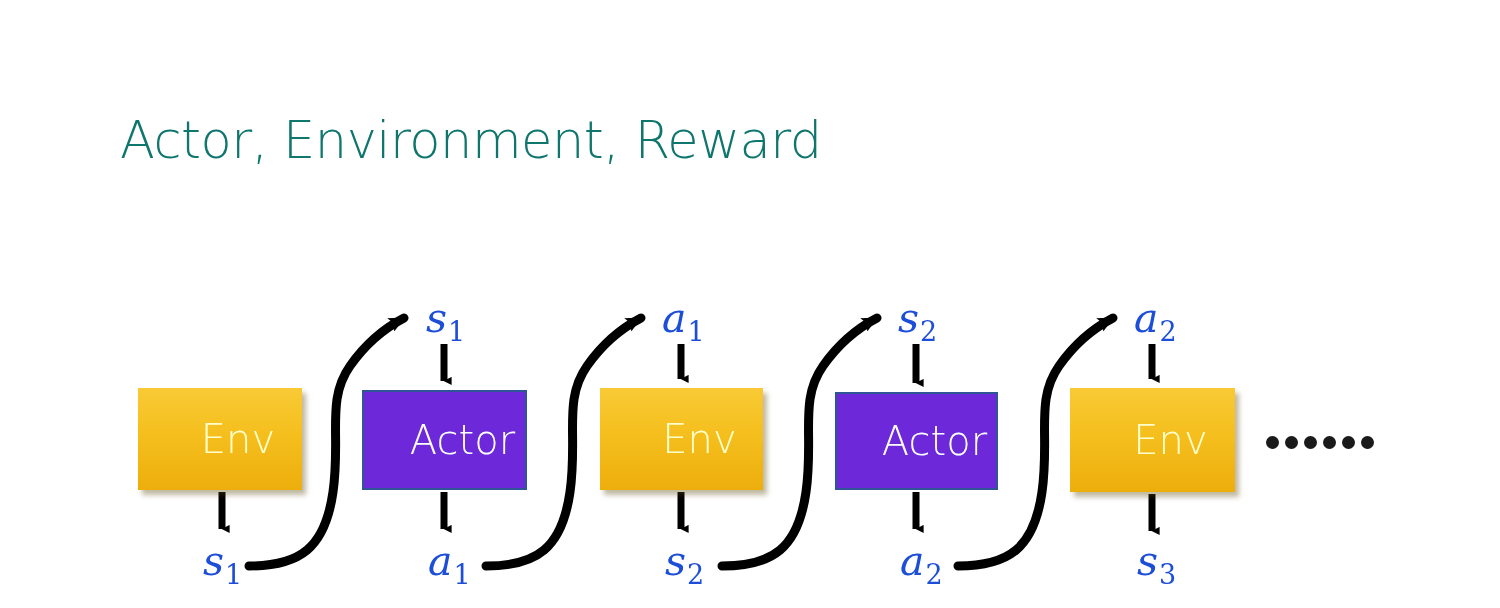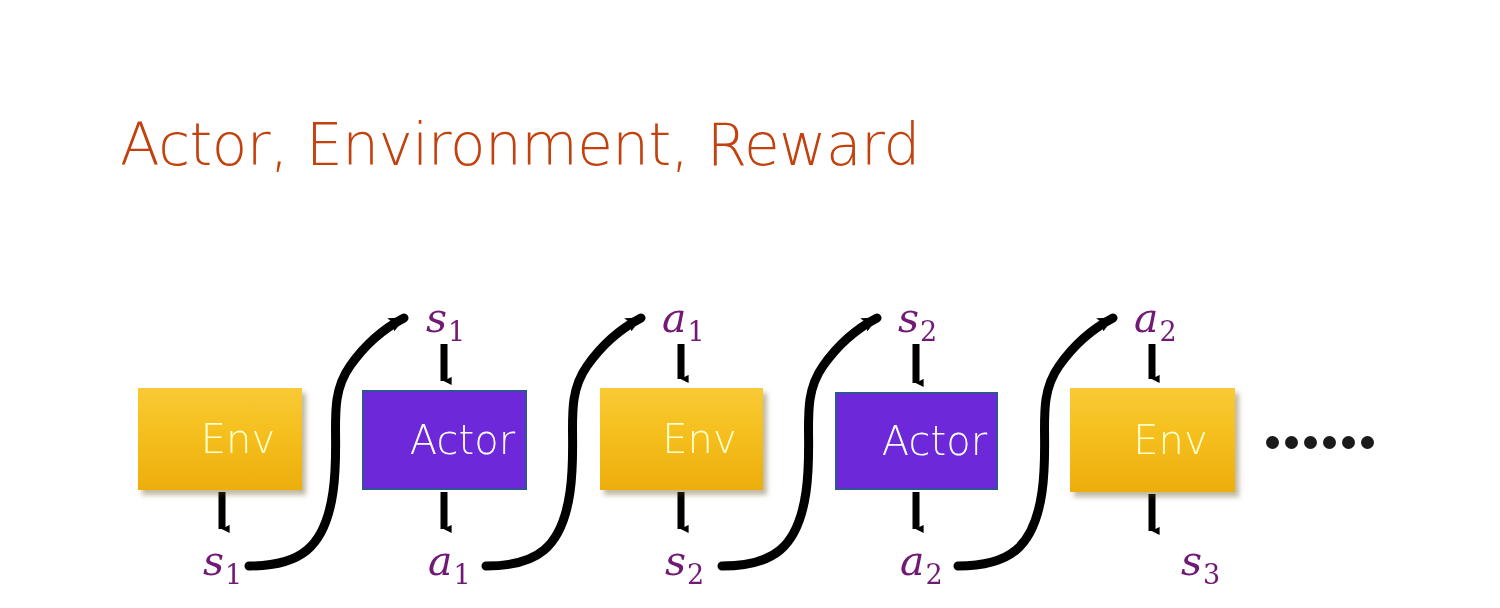--- a/index.html
+++ b/index.html
@@ -23,24 +23,24 @@
     height: 608px;
     background: #ffffff;
   }
 
   
   #slide-title {
     position: absolute;
     left: 120px;
     top: 112px;
     font-family: "DejaVu Sans", "Liberation Sans", sans-serif;
-    font-size: 58px;
+    font-size: 51px;
     font-weight: 300;
     letter-spacing: -0.5px;
-    color: #c2410c;
+    color: #0f766e;
     white-space: nowrap;
     line-height: 1.15;
   }
 
   
   #diagram-svg {
     position: absolute;
     left: 0;
     top: 0;
     width: 1500px;
@@ -73,21 +73,21 @@
     background: #6d28d9;
     color: #FFFFFF;
     border: 2px solid #2F5597;
     box-shadow: none;
   }
 
   
   .var-label {
     position: absolute;
     font-family: "DejaVu Serif", "Liberation Serif", serif;
-    color: #701a75;
+    color: #1d4ed8;
     white-space: nowrap;
     user-select: none;
     line-height: 1;
   }
   .var-label .sym {
     font-style: italic;
     font-size: 41px;
   }
   .var-label .sub {
     font-style: normal;
@@ -190,21 +190,21 @@
   </div>
   <div class="var-label" style="left:428px; top:541px;">
     <span class="sym">a</span><span class="sub">1</span>
   </div>
   <div class="var-label" style="left:665px; top:541px;">
     <span class="sym">s</span><span class="sub">2</span>
   </div>
   <div class="var-label" style="left:900px; top:541px;">
     <span class="sym">a</span><span class="sub">2</span>
   </div>
-  <div class="var-label" style="left:1137px; top:541px;margin-left:44px;">
+  <div class="var-label" style="left:1137px; top:541px;">
     <span class="sym">s</span><span class="sub">3</span>
   </div>
 
   <div id="ellipsis" style="left:1266px; top:436px;">
     <span class="dot"></span>
     <span class="dot"></span>
     <span class="dot"></span>
     <span class="dot"></span>
     <span class="dot"></span>
     <span class="dot"></span>

